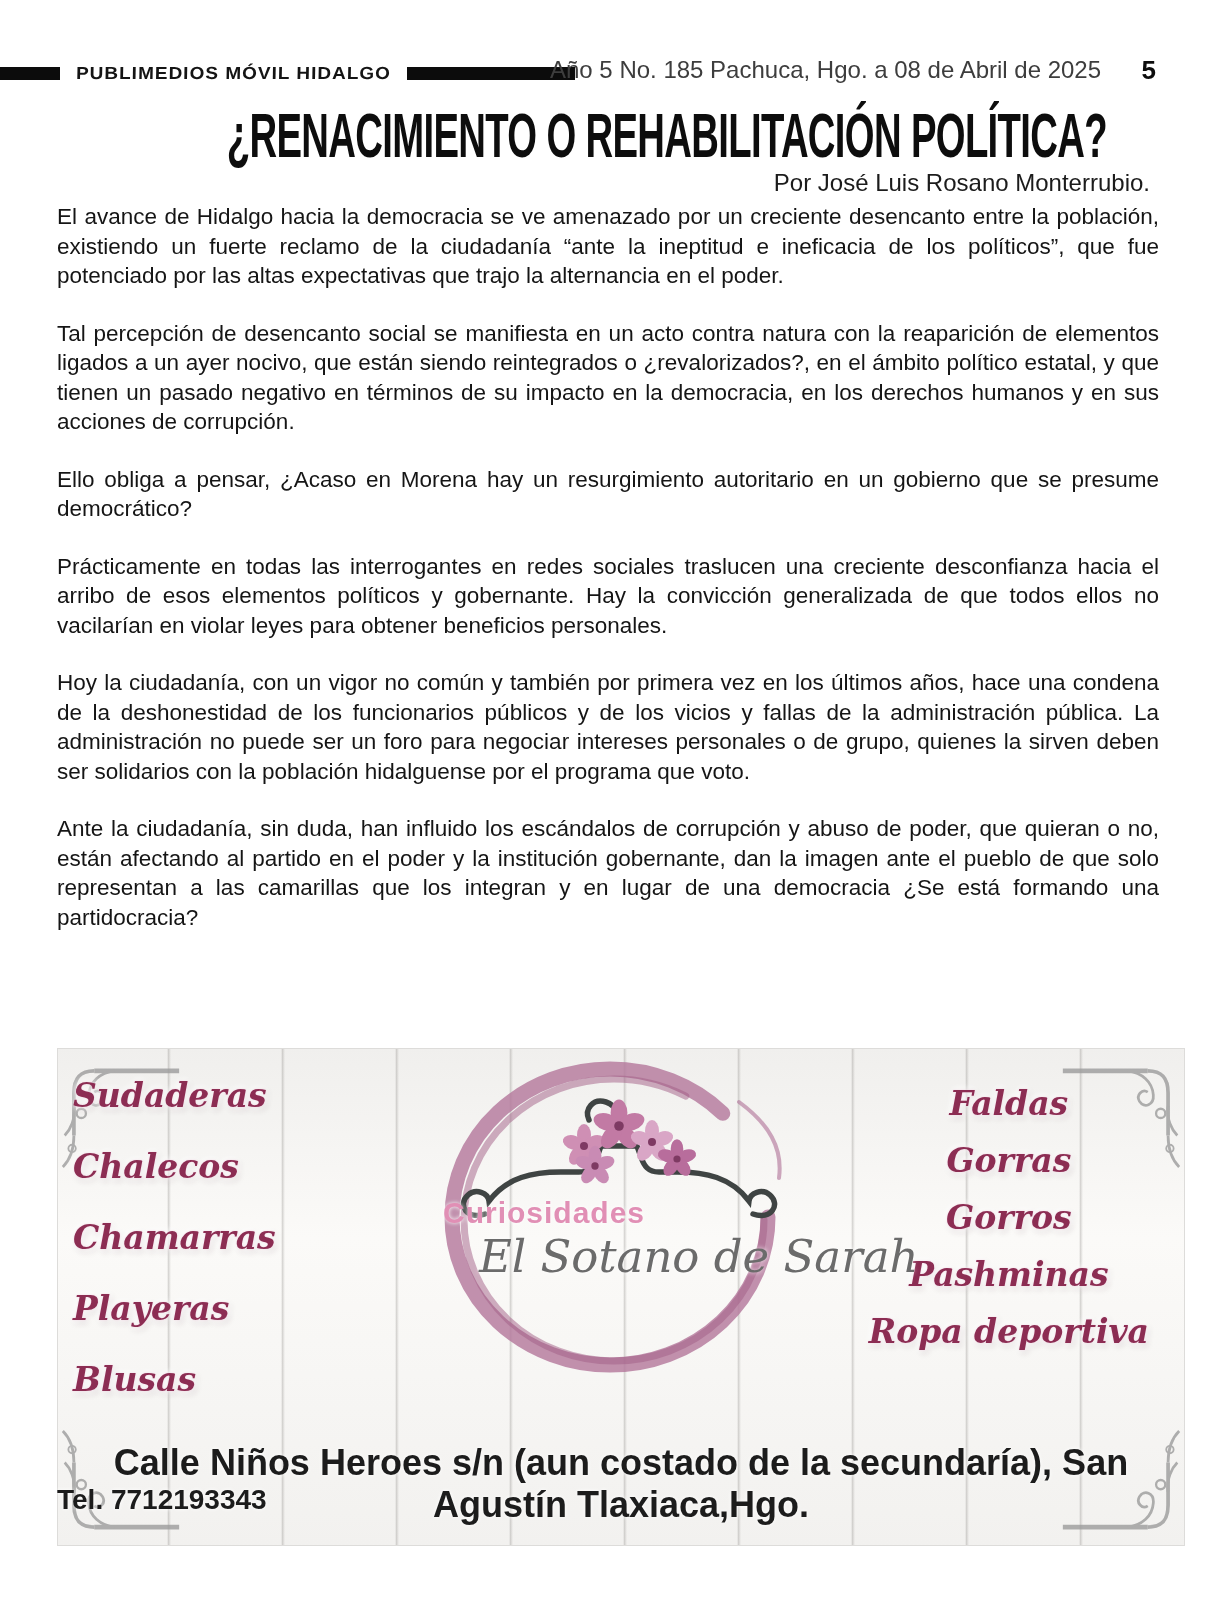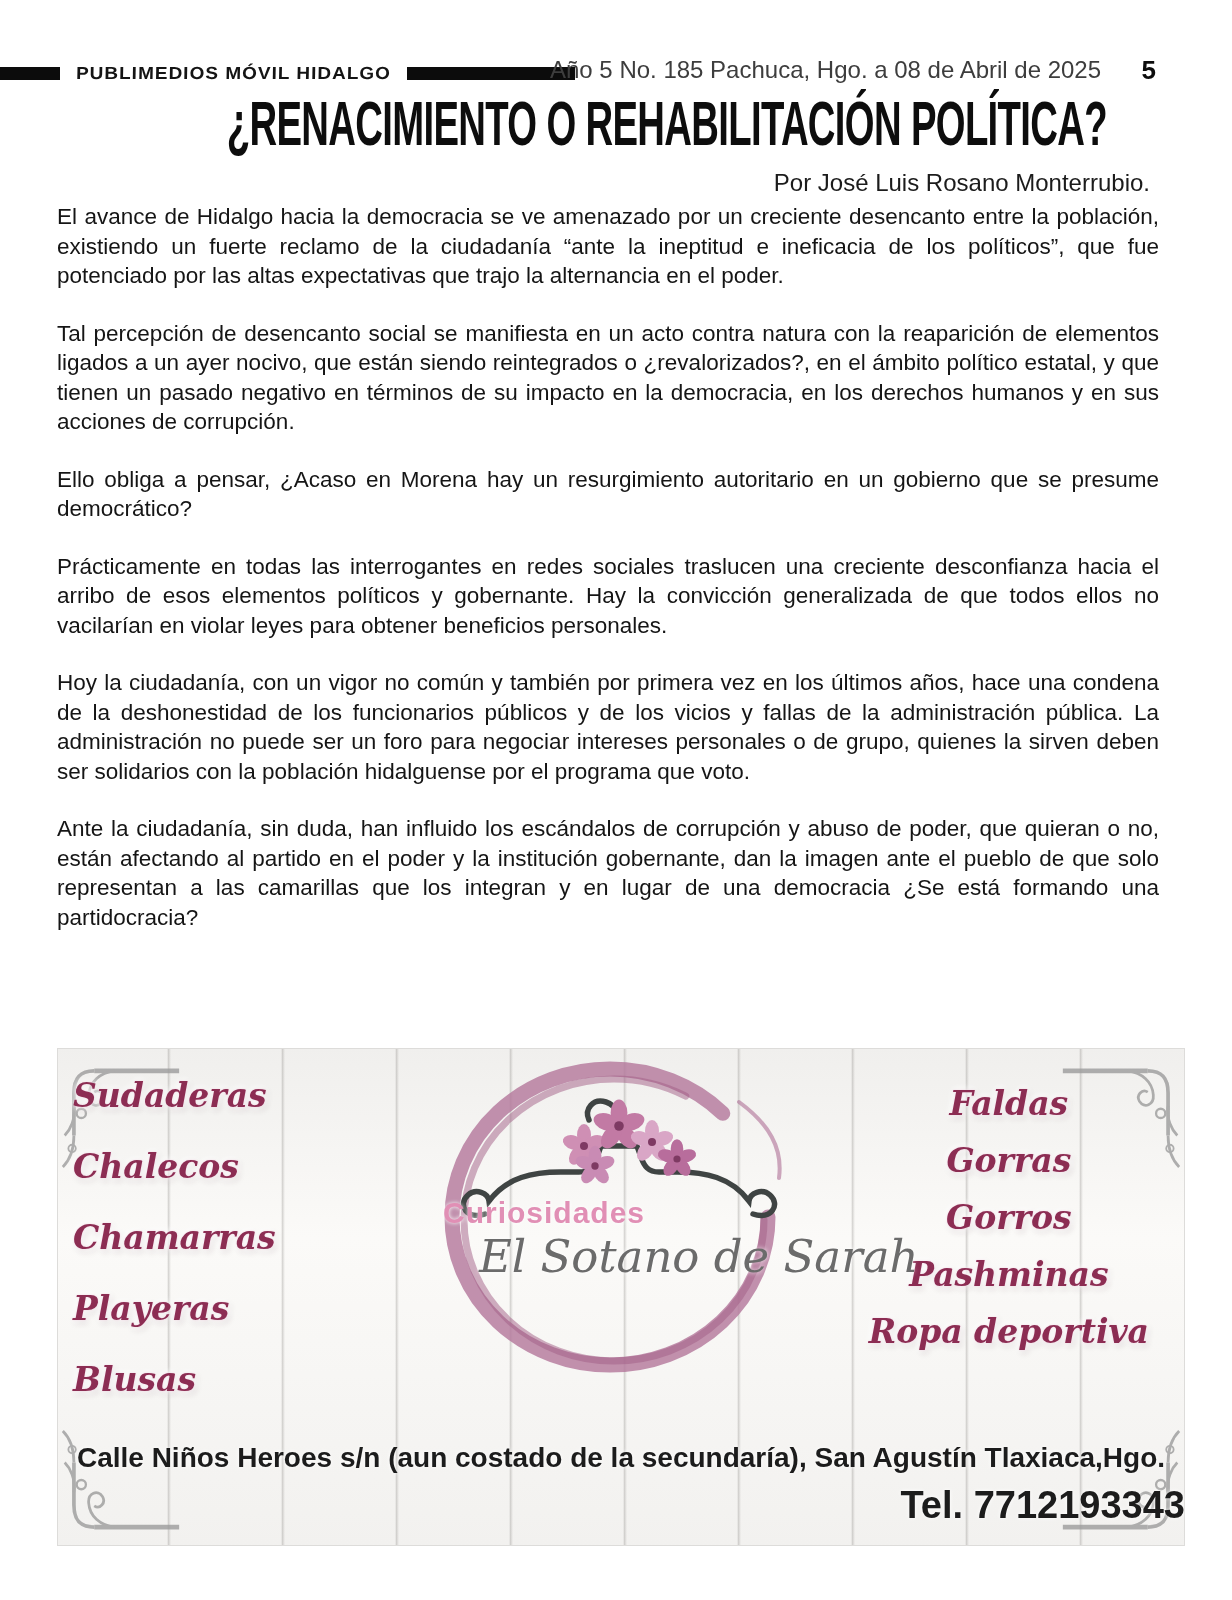--- a/index.html
+++ b/index.html
@@ -19,21 +19,21 @@
   .bar-left { width:60px; }
   .bar-right { width:168px; }
   .brand-text {
     font-weight:bold; font-size:19px; letter-spacing:1px; color:#141414;
     margin:0 16px; white-space:nowrap; transform:scaleY(0.92) skewX(-1deg);
   }
   .issue { position:absolute; left:550px; top:2px; font-size:24px; color:#3d3d3d; white-space:nowrap; }
   .pagenum { position:absolute; right:76px; top:1px; font-size:26px; font-weight:bold; color:#0d0d0d; }
 
   
-  .headline-wrap { position:absolute; top:86px; left:0; width:100%; text-align:left; }
+  .headline-wrap { position:absolute; top:98px; left:0; width:100%; text-align:left; }
   .headline {
     display:inline-block; font-weight:bold; font-size:58px; letter-spacing:-1px;
     color:#0d0d0d; white-space:nowrap; transform:scale(0.66,1.1); transform-origin:center top;
   }
   .byline { position:absolute; top:169px; right:82px; font-size:24px; color:#1b1b1b; }
 
   
   .body-copy {
     position:absolute; top:202px; left:57px; width:1102px;
     font-size:22.5px; line-height:29.5px; text-align:justify; color:#151515;
@@ -75,26 +75,26 @@
     position:absolute; top:176px; width:100%; text-align:center;
     font-family:"DejaVu Serif", serif; font-style:italic;
     font-size:45px; color:#6b6b6b; white-space:nowrap;
     text-shadow:0 0 5px rgba(255,255,255,0.9);
     margin-left:36px;
   }
 
   
   .ad-address {
     position:absolute; top:394px; left:0; width:100%; text-align:center;
-    font-weight:bold; font-size:28px; color:#1c1c1c; letter-spacing:0px;
+    font-weight:bold; font-size:36px; color:#1c1c1c; letter-spacing:0px;
     text-shadow:0 0 4px #fff;
   }
   .ad-phone {
-    position:absolute; top:436px; left:0; width:100%; text-align:right;
-    font-weight:bold; font-size:38px; color:#1c1c1c;
+    position:absolute; top:436px; left:0; width:100%; text-align:left;
+    font-weight:bold; font-size:28px; color:#1c1c1c;
     text-shadow:0 0 4px #fff;
   }
 
   
   .corner { position:absolute; width:120px; height:120px; opacity:0.8; }
   .corner.tl { left:4px; top:10px; }
   .corner.tr { right:4px; top:10px; transform:scaleX(-1); }
   .corner.bl { left:4px; bottom:6px; transform:scaleY(-1); }
   .corner.br { right:4px; bottom:6px; transform:scale(-1,-1); }
 </style>

